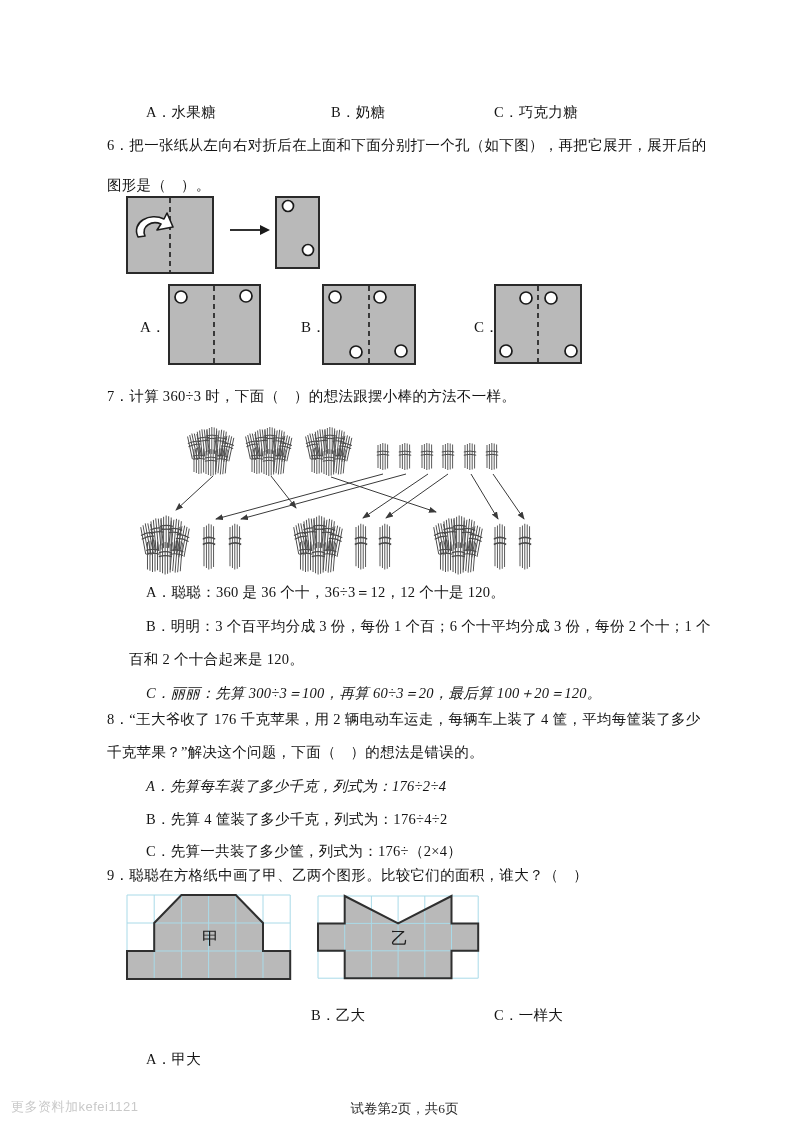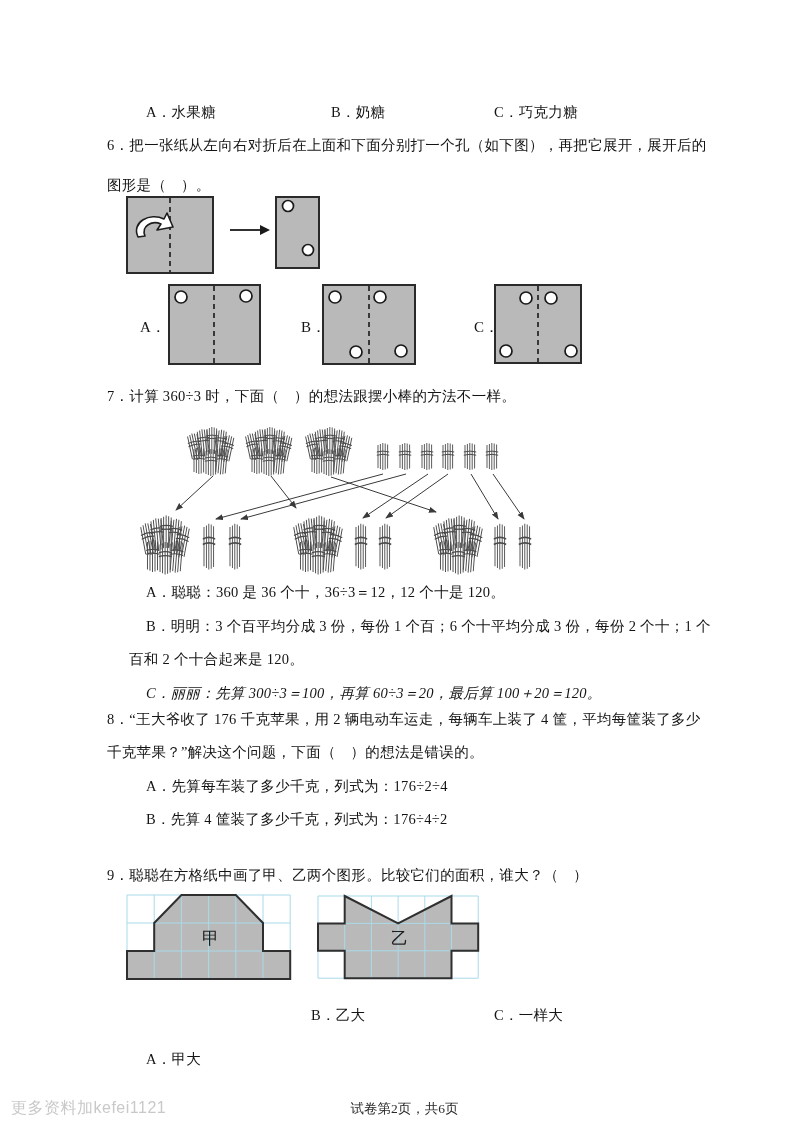--- a/index.html
+++ b/index.html
@@ -6,21 +6,21 @@
   body{
     width:793px;height:1122px;background:#ffffff;position:relative;
     font-family:"Liberation Serif","DejaVu Serif",serif;color:#141414;
     overflow:hidden;
   }
   .page{position:absolute;left:8px;top:0;width:793px;height:856px;background:#fff;}
   .t{position:absolute;font-size:14.5px;line-height:1.25;white-space:pre;letter-spacing:0.3px;}
   .fig{position:absolute;}
   .footer{position:absolute;left:0;right:0;text-align:center;font-size:13.5px;color:#2a2a2a;margin-top:36px;}
   .watermark{position:absolute;font-family:"Liberation Sans","DejaVu Sans",sans-serif;
-    font-size:16px;color:#c9c9c9;letter-spacing:0.5px;}
+    font-size:13px;color:#c9c9c9;letter-spacing:0.5px;}
   svg text{font-family:"Liberation Serif","DejaVu Serif",serif;}
 </style>
 </head>
 <body>
 
 <div class="page">
 
   <span class="t" style="left:138px;top:103px;">A．水果糖</span>
   <span class="t" style="left:303px;top:103px;margin-left:20px;">B．奶糖</span>
   <span class="t" style="left:486px;top:103px;font-family:Liberation Serif, serif;">C．巧克力糖</span>
@@ -128,22 +128,23 @@
     </g>
   </svg>
 
   <span class="t" style="left:138px;top:583px;text-align:center;">A．聪聪：360 是 36 个十，36÷3＝12，12 个十是 120。</span>
   <span class="t" style="left:138px;top:617px;">B．明明：3 个百平均分成 3 份，每份 1 个百；6 个十平均分成 3 份，每份 2 个十；1 个</span>
   <span class="t" style="left:99px;top:650px;margin-left:22px;">百和 2 个十合起来是 120。</span>
   <span class="t" style="left:138px;top:684px;font-style:italic;">C．丽丽：先算 300÷3＝100，再算 60÷3＝20，最后算 100＋20＝120。</span>
 
   <span class="t" style="left:99px;top:710px;text-align:center;">8．“王大爷收了 176 千克苹果，用 2 辆电动车运走，每辆车上装了 4 筐，平均每筐装了多少</span>
   <span class="t" style="left:99px;top:743px;">千克苹果？”解决这个问题，下面（　）的想法是错误的。</span>
-  <span class="t" style="left:138px;top:777px;">A．先算每车装了多少千克，列式为：176÷2÷4</span>
+  <span class="t" style="left:138px;top:777px;font-style:italic;">A．先算每车装了多少千克，列式为：176÷2÷4</span>
   <span class="t" style="left:138px;top:810px;">B．先算 4 筐装了多少千克，列式为：176÷4÷2</span>
+  <span class="t" style="left:138px;top:842px;">C．先算一共装了多少筐，列式为：176÷（2×4）</span>
 
   <span class="t" style="left:99px;top:866px;">9．聪聪在方格纸中画了甲、乙两个图形。比较它们的面积，谁大？（　）</span>
 
   <svg class="fig" style="left:110px;top:892px;" width="380" height="94" viewBox="0 0 380 94">
 
     <polygon points="9,59 36.2,59 36.2,31 63.4,3 117.8,3 145,31 145,59 172.2,59 172.2,87 9,87" fill="#b9b9b9"></polygon>
 
     <g stroke="#a9dae8" stroke-width="1">
       <line x1="9" y1="3" x2="9" y2="87"></line>
         <line x1="36.2" y1="3" x2="36.2" y2="87"></line>

